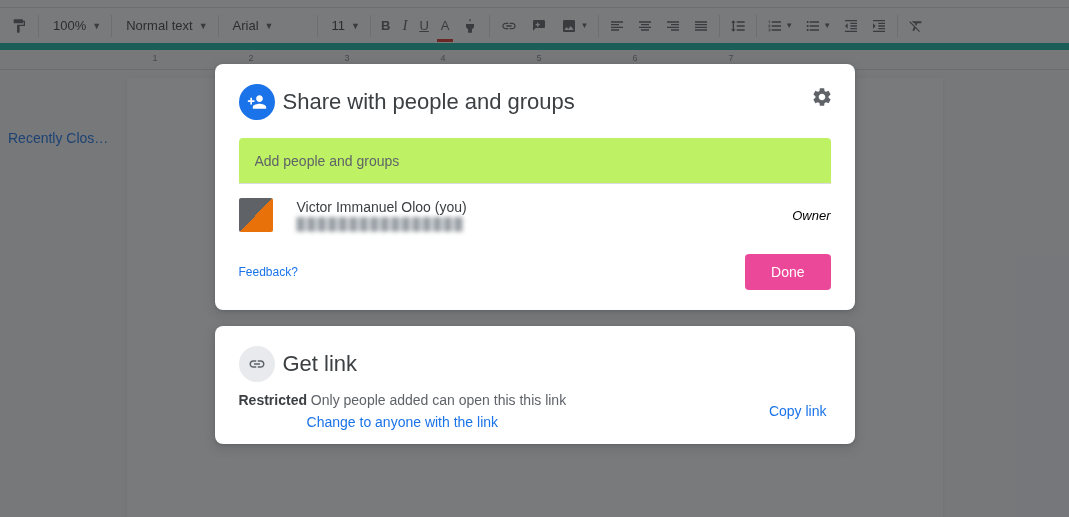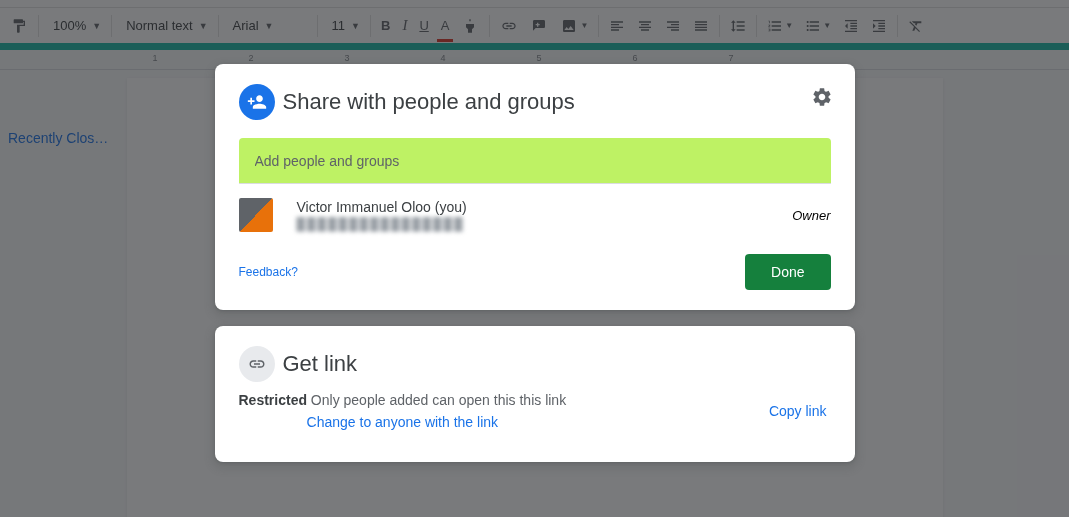--- a/index.html
+++ b/index.html
@@ -191,21 +191,21 @@
     align-items: center;
     justify-content: space-between;
     margin-top: 22px;
   }
   .feedback {
     font-size: 12px;
     color: #1a73e8;
     cursor: pointer;
   }
   .done-btn {
-    background: #15803d;
+    background: #ec4899;
     color: #fff;
     border: none;
     border-radius: 4px;
     height: 36px;
     padding: 0 26px;
     font-size: 14px;
     font-weight: 500;
     cursor: pointer;
   }
   
@@ -401,21 +401,21 @@
         <div class="person-email">████████████████</div>
       </div>
       <div class="owner-label">Owner</div>
     </div>
     <div class="card-foot">
       <a class="feedback">Feedback?</a>
       <button class="done-btn">Done</button>
     </div>
   </div>
 
-  <div class="card" style="padding-bottom:32px">
+  <div class="card" style="padding-bottom:14px">
     <div class="card-head" style="margin-bottom:10px">
       <div class="head-icon gray">
         <svg width="18" height="18" viewBox="0 0 24 24" fill="#5f6368">
             <path d="M3.9 12c0-1.71 1.39-3.1 3.1-3.1h4V7H7c-2.76 0-5 2.24-5 5s2.24 5 5 5h4v-1.9H7c-1.71 0-3.1-1.39-3.1-3.1zM8 13h8v-2H8v2zm9-6h-4v1.9h4c1.71 0 3.1 1.39 3.1 3.1s-1.39 3.1-3.1 3.1h-4V17h4c2.76 0 5-2.24 5-5s-2.24-5-5-5z"></path>
           </svg>
       </div>
       <div class="card-title">Get link</div>
     </div>
     <div class="gl-body">
       <div class="gl-left">

